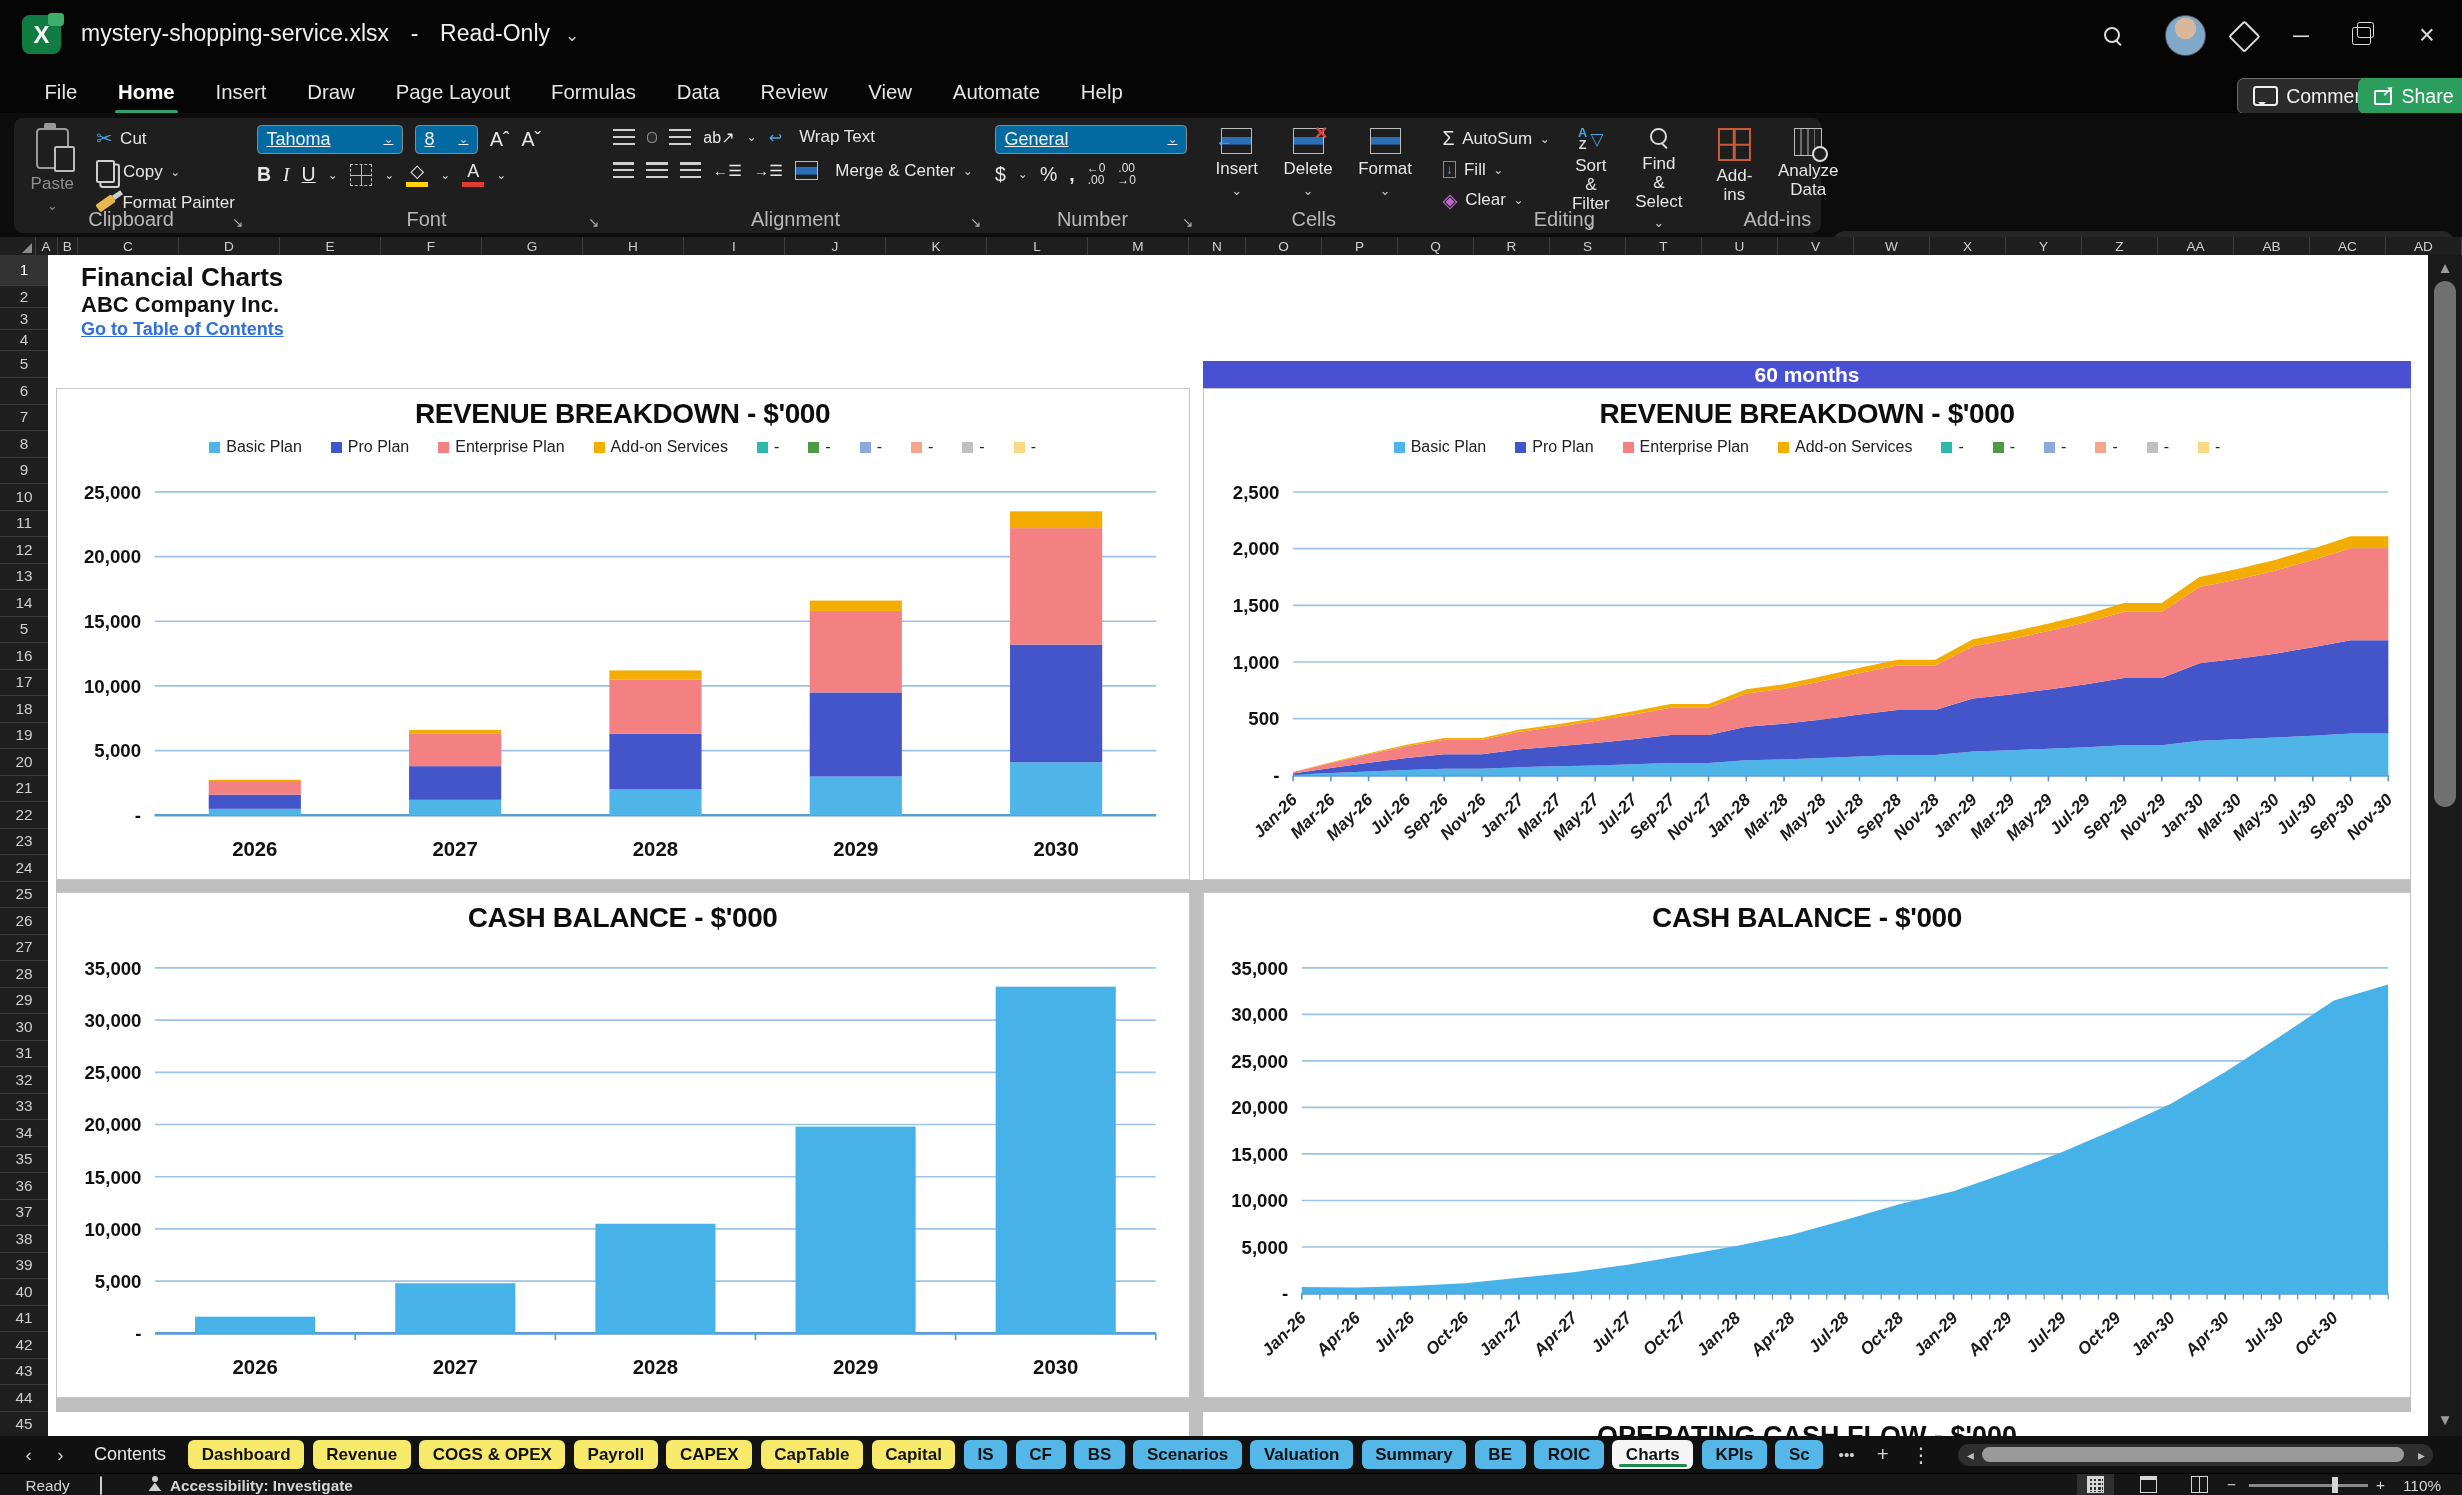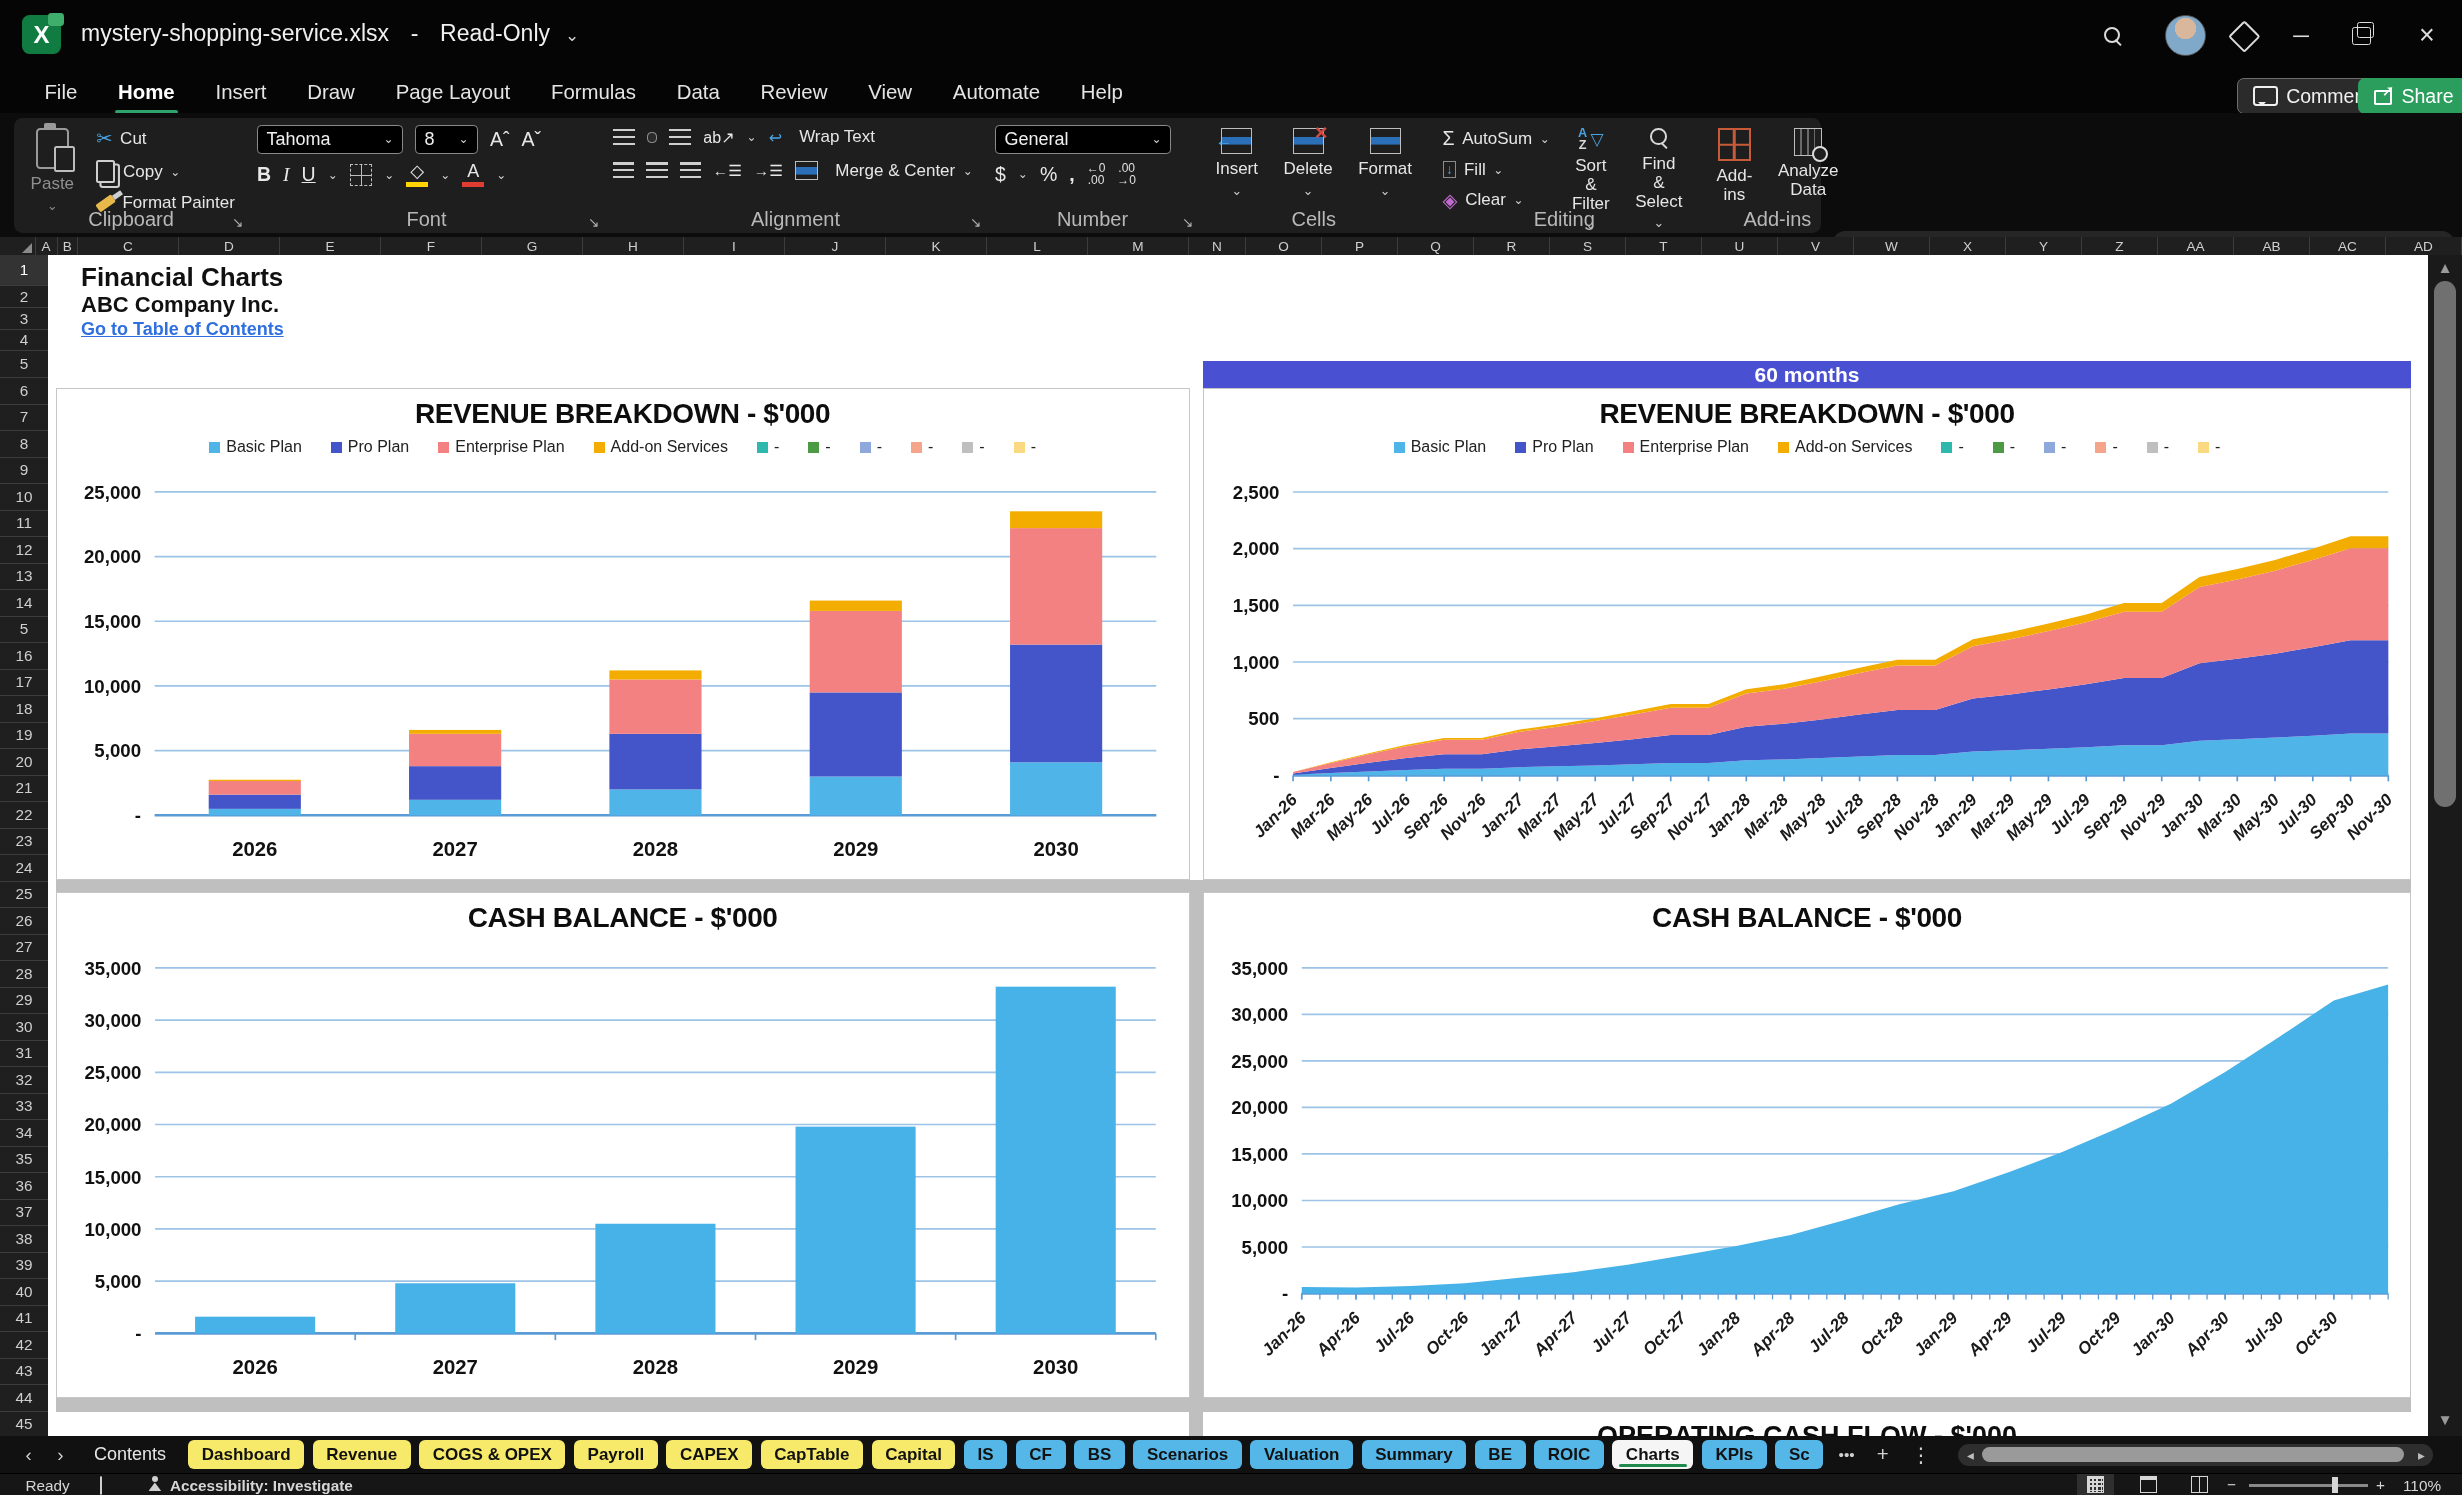--- a/index.html
+++ b/index.html
@@ -39,21 +39,21 @@
   #ribbon-card{left:13.6px;top:5.1px;width:1807px;height:115px;background:#1e1e1e;border-radius:8.5px;display:flex;align-items:stretch;}
   .rgroup{position:relative;display:flex;flex-direction:column;justify-content:flex-start;padding:6.8px 8.5px 20.4px 8.5px;}
   .rg-label{position:absolute;bottom:2.5px;left:0;right:0;text-align:center;font-size:20px;color:#b8b8b8;}
   .launcher{position:absolute;right:5.1px;bottom:3.4px;color:#b0b0b0;font-size:13.6px;}
   .vsep{width:0.8px;background:#3c3c3c;margin:8.5px 0;}
   .rg-body{display:flex;gap:8.5px;flex:1;}
   .btn-big{display:flex;flex-direction:column;align-items:center;justify-content:flex-start;gap:5.1px;color:#e6e6e6;font-size:17px;padding:3.4px 8.5px;text-align:center;line-height:1.12;}
   .btn-big .chev{font-size:12.7px;color:#cfcfcf;}
   .btn-sm{display:flex;align-items:center;gap:7.6px;color:#e6e6e6;font-size:17px;padding:2.5px 5.1px;white-space:nowrap;}
   .dim{color:#8f8f8f !important;}
-  .combo{display:flex;align-items:center;justify-content:space-between;border:0.8px solid #8a8a8a;border-radius:4.2px;background:#000000;color:#f0f0f0;font-size:18px;padding:2.5px 8.5px;height:29px;box-sizing:border-box;}
+  .combo{display:flex;align-items:center;justify-content:space-between;border:0.8px solid #8a8a8a;border-radius:4.2px;background:#0369a1;color:#f0f0f0;font-size:18px;padding:2.5px 8.5px;height:29px;box-sizing:border-box;text-decoration:underline;}
   .combo .chev{font-size:12px;color:#cfcfcf;margin-left:6.8px;}
   .rrow{display:flex;align-items:center;gap:12px;margin-bottom:8.5px;}
   .glyph{font-size:19.5px;color:#e8e8e8;}
   .g-chev{font-size:12px;color:#cfcfcf;}
   .colorbar{display:inline-flex;flex-direction:column;align-items:center;line-height:1;}
   .colorbar b{font-size:18px;color:#e8e8e8;font-weight:normal;}
   .bar-y{width:22px;height:5.1px;background:#ffd400;margin-top:1.7px;}
   .bar-r{width:22px;height:5.1px;background:#e03c31;margin-top:1.7px;}
   .ic-clipboard{width:29px;height:37px;border:2.5px solid #9a9a9a;border-radius:4.2px;position:relative;background:#1e1e1e;}
   .ic-clipboard:before{content:"";position:absolute;left:6px;top:-6.8px;width:12px;height:6.8px;background:#9a9a9a;border-radius:1.7px;}
@@ -303,21 +303,21 @@
             <span class="g-chev">⌄</span>
           </span>
       </div>
       <div class="rg-label">Alignment</div>
       <span class="launcher">↘</span>
     </div>
     <div class="vsep"></div>
 
     <div class="rgroup" style="min-width:195px">
       <div class="rrow">
-        <div class="combo" style="width:176px">
+        <div class="combo" style="width:192px">
             <span>General</span>
             <span class="chev">⌄</span>
           </div>
       </div>
       <div class="rrow">
         <span class="glyph">$</span>
         <span class="g-chev">⌄</span>
         <span class="glyph">%</span>
         <span class="glyph" style="font-weight:bold">,</span>
         <span class="dec">

